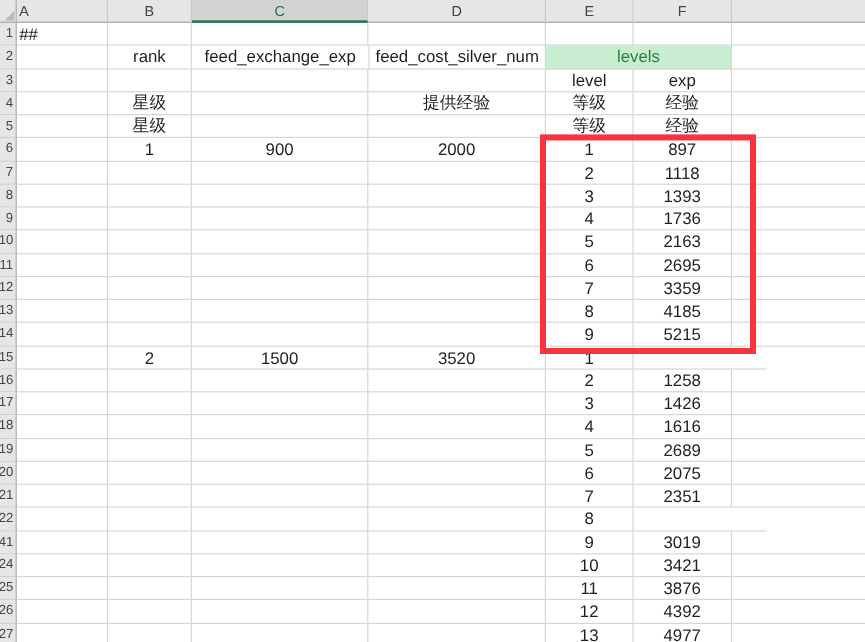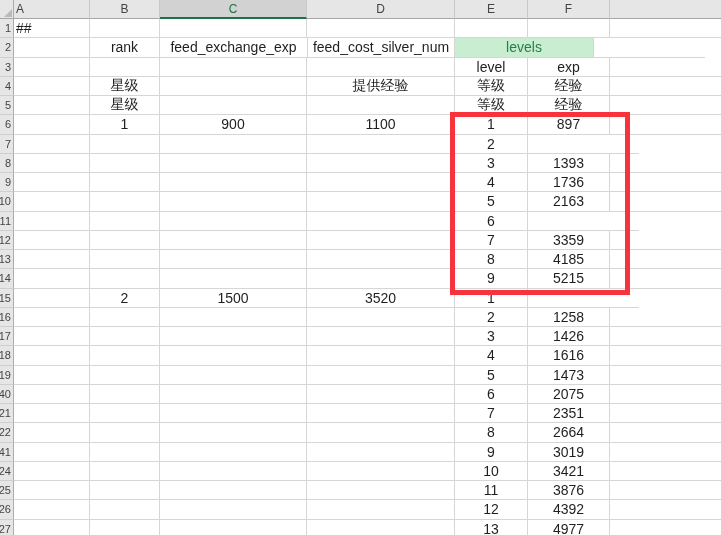--- a/index.html
+++ b/index.html
@@ -29,21 +29,21 @@
   .cell { height:100%; flex:none; border-right:1px solid #D6D6D6; border-bottom:1px solid #D6D6D6;
     display:flex; align-items:center; justify-content:center;
     font-size:14px; color:#1F1F1F; white-space:nowrap; }
   .col-A { width:76px; justify-content:flex-start; padding-left:2px; }
   .col-B { width:70px; }
   .col-C { width:147px; }
   .col-D { width:148px; }
   .col-E { width:73px; }
   .col-F { width:82px; }
   .col-G { width:111px; border-right:none; }
-  .merged-levels { width:139px; background:var(--lv-fill,#C8EDD0); color:var(--lv-text,#267F46); }
+  .merged-levels { width:155px; background:var(--lv-fill,#C8EDD0); color:var(--lv-text,#267F46); }
 
   
   .redbox { position:absolute; left:450px; top:112px; width:180px; height:183px;
     border:5px solid var(--red,#F8333C); z-index:5; pointer-events:none; }
 </style>
 </head>
 <body>
 
 <div class="sheet">
   <div class="hdr-row" id="hdrRow">
@@ -107,32 +107,33 @@
         <div class="cell col-D"></div>
         <div class="cell col-E">等级</div>
         <div class="cell col-F">经验</div>
         <div class="cell col-G"></div>
       </div>
       <div class="row">
         <div class="rowhdr">6</div>
         <div class="cell col-A"></div>
         <div class="cell col-B">1</div>
         <div class="cell col-C">900</div>
-        <div class="cell col-D">1100</div>
+        <div class="cell col-D">2000</div>
         <div class="cell col-E">1</div>
         <div class="cell col-F">897</div>
         <div class="cell col-G"></div>
       </div>
       <div class="row">
         <div class="rowhdr">7</div>
         <div class="cell col-A"></div>
         <div class="cell col-B"></div>
         <div class="cell col-C"></div>
         <div class="cell col-D"></div>
         <div class="cell col-E">2</div>
+        <div class="cell col-F">1118</div>
         <div class="cell col-G"></div>
       </div>
       <div class="row">
         <div class="rowhdr">8</div>
         <div class="cell col-A"></div>
         <div class="cell col-B"></div>
         <div class="cell col-C"></div>
         <div class="cell col-D"></div>
         <div class="cell col-E">3</div>
         <div class="cell col-F">1393</div>
@@ -158,20 +159,21 @@
         <div class="cell col-F">2163</div>
         <div class="cell col-G"></div>
       </div>
       <div class="row">
         <div class="rowhdr">11</div>
         <div class="cell col-A"></div>
         <div class="cell col-B"></div>
         <div class="cell col-C"></div>
         <div class="cell col-D"></div>
         <div class="cell col-E">6</div>
+        <div class="cell col-F">2695</div>
         <div class="cell col-G"></div>
       </div>
       <div class="row">
         <div class="rowhdr">12</div>
         <div class="cell col-A"></div>
         <div class="cell col-B"></div>
         <div class="cell col-C"></div>
         <div class="cell col-D"></div>
         <div class="cell col-E">7</div>
         <div class="cell col-F">3359</div>
@@ -236,25 +238,25 @@
         <div class="cell col-F">1616</div>
         <div class="cell col-G"></div>
       </div>
       <div class="row">
         <div class="rowhdr">19</div>
         <div class="cell col-A"></div>
         <div class="cell col-B"></div>
         <div class="cell col-C"></div>
         <div class="cell col-D"></div>
         <div class="cell col-E">5</div>
-        <div class="cell col-F">1473</div>
-        <div class="cell col-G"></div>
-      </div>
-      <div class="row">
-        <div class="rowhdr">40</div>
+        <div class="cell col-F">2689</div>
+        <div class="cell col-G"></div>
+      </div>
+      <div class="row">
+        <div class="rowhdr">20</div>
         <div class="cell col-A"></div>
         <div class="cell col-B"></div>
         <div class="cell col-C"></div>
         <div class="cell col-D"></div>
         <div class="cell col-E">6</div>
         <div class="cell col-F">2075</div>
         <div class="cell col-G"></div>
       </div>
       <div class="row">
         <div class="rowhdr">21</div>
@@ -266,21 +268,20 @@
         <div class="cell col-F">2351</div>
         <div class="cell col-G"></div>
       </div>
       <div class="row">
         <div class="rowhdr">22</div>
         <div class="cell col-A"></div>
         <div class="cell col-B"></div>
         <div class="cell col-C"></div>
         <div class="cell col-D"></div>
         <div class="cell col-E">8</div>
-        <div class="cell col-F">2664</div>
         <div class="cell col-G"></div>
       </div>
       <div class="row">
         <div class="rowhdr">41</div>
         <div class="cell col-A"></div>
         <div class="cell col-B"></div>
         <div class="cell col-C"></div>
         <div class="cell col-D"></div>
         <div class="cell col-E">9</div>
         <div class="cell col-F">3019</div>

